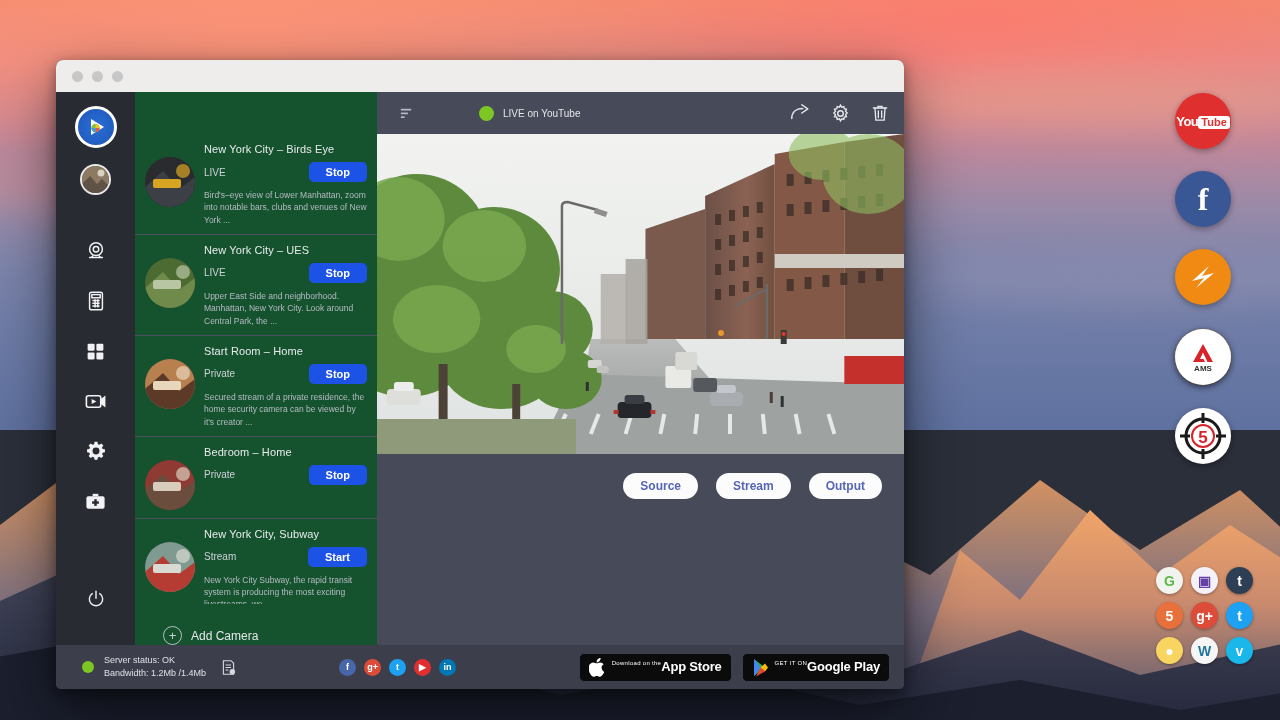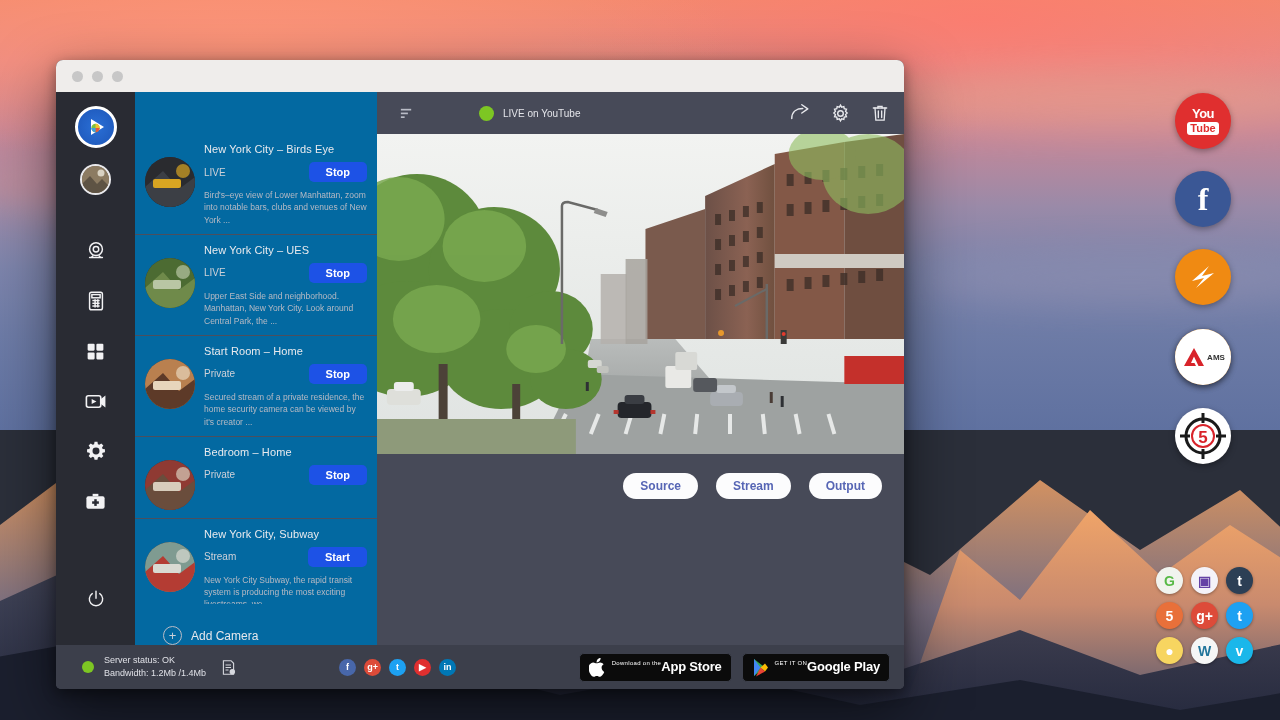--- a/index.html
+++ b/index.html
@@ -35,21 +35,21 @@
     box-shadow: 0 2px 6px rgba(0,0,0,.35);
     font-weight: bold; color: #fff; cursor: pointer;
   }
   .sc-yt { background: #e02f2f; }
   .sc-fb { background: #3a5795; }
   .sc-wowza { background: #f08a12; }
   .sc-ams { background: #fff; }
   .sc-five { background: #fff; }
 
   .yt-wordmark {
-    display: flex; flex-direction: column; align-items: center; line-height: 1;
+    display: flex; align-items: center; line-height: 1;
   }
   .yt-wordmark .you { font-size: 13px; letter-spacing: -.5px; color: #fff; font-weight: bold;}
   .yt-wordmark .tube {
     font-size: 11px; background: #fff; color: #e02f2f; border-radius: 3px;
     padding: 1px 3px; margin-top: 2px; font-weight: bold;
   }
 
   
   .tray { position: absolute; display: grid; grid-template-columns: repeat(3, 35px); grid-template-rows: repeat(3, 35px); gap: 0px; }
   .tray .t {
@@ -92,21 +92,21 @@
     margin-bottom: 36px; position: relative;
   }
   .side-icon {
     width: 40px; height: 40px; display: flex; align-items: center; justify-content: center;
     margin-bottom: 10px; cursor: pointer; color: #f2f2f4;
   }
   .side-spacer { flex: 1; }
 
   
   .list-col {
-    width: 242px; flex: 0 0 242px; background: #0369a1;
+    width: 242px; flex: 0 0 242px; background: #14532d;
     display: flex; flex-direction: column; min-height: 0;
   }
   .list-head { height: 42px; flex: 0 0 42px; }
   .cam-list { flex: 1; overflow: hidden; }
   .cam-item {
     display: flex; padding: 9px 10px 8px 10px; gap: 9px;
     border-bottom: 1px solid #4c4f5d; cursor: pointer;
   }
   .cam-thumb {
     width: 50px; height: 50px; border-radius: 50%; flex: 0 0 50px;
@@ -229,21 +229,21 @@
 
   <div class="shortcut sc-wowza" style="left:1175px;top:329px;top:329px;top:329px;">
   </div>
   <div class="shortcut sc-wowza" style="left:1175px;top:249px;">
     <svg width="40" height="40" viewBox="0 0 40 40">
       <path d="M9,24 L26,9 L19,19 L31,16 L13,31 L21,21 Z" fill="#fff"></path>
     </svg>
   </div>
 
   <div class="shortcut sc-ams" style="left:1175px;top:329px;">
-    <div style="display:flex;flex-direction:row;align-items:center;line-height:1;">
+    <div style="display:flex;flex-direction:column;align-items:center;line-height:1;">
       <svg width="26" height="22" viewBox="0 0 26 22">
         <path d="M13,2 L23,20 L17.5,20 L13,10.5 L10,17 L13.5,17 L15,20 L3,20 Z" fill="#d8232a"></path>
       </svg>
       <span style="font-size:8px;color:#333;font-weight:bold;margin-top:1px;">AMS</span>
     </div>
   </div>
 
   <div class="shortcut sc-five" style="left:1175px;top:408px;">
     <svg width="50" height="50" viewBox="0 0 50 50">
       <circle cx="25" cy="25" r="17" fill="none" stroke="#1a1a1a" stroke-width="3"></circle>

